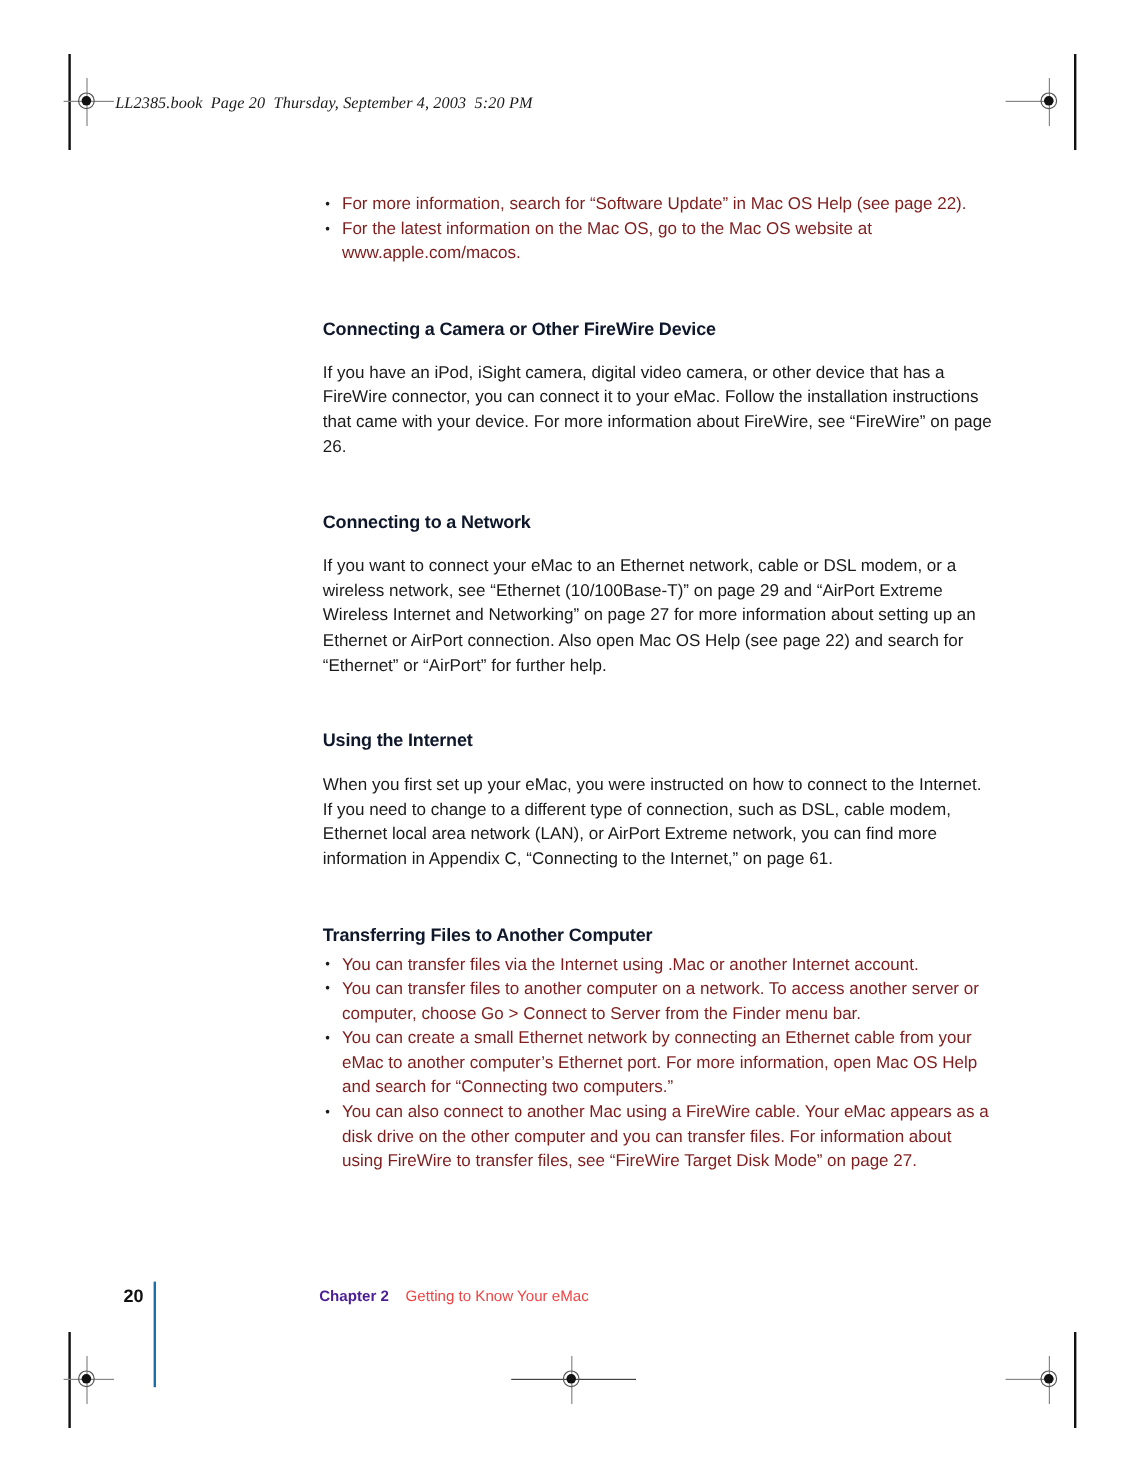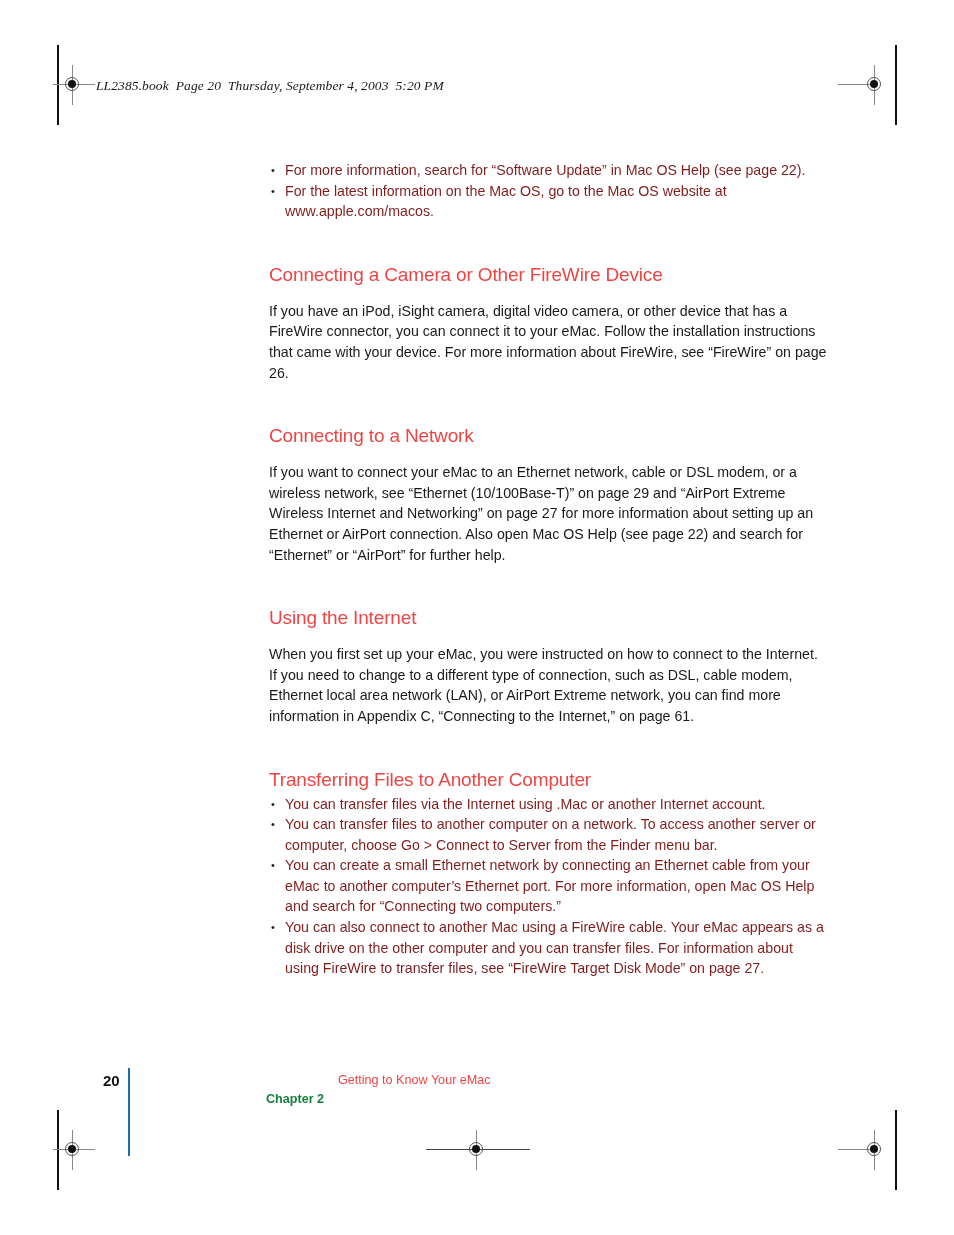--- a/index.html
+++ b/index.html
@@ -102,24 +102,24 @@
     content: "\2022";
     position: absolute;
     left: 2px;
     top: 0;
     font-size: 11px;
     line-height: 20.6px;
     color: #1a1a1a;
   }
 
   h2.section-heading {
-    font-size: 19px;
+    font-size: 15px;
     line-height: 24px;
-    font-weight: normal;
-    color: #ef4444;
+    font-weight: bold;
+    color: #0f172a;
     margin: 0 0 2px 0;
     letter-spacing: -0.15px;
   }
 
   .section { margin-top: 41px; }
   .section .body-block { margin-top: 14px; }
   .section ul.bullets { margin-top: 0px; }
 
   
   .footer-pageno {
@@ -137,22 +137,21 @@
     width: 2px;
     height: 88px;
     background: #1b6fa8;
   }
   .footer-chapter {
     position: absolute;
     left: 266px;
     top: 1073px;
     font-size: 12.6px;
     font-weight: bold;
-    color: #15803d;
-    margin-top: 19px;
+    color: #4c1d95;
   }
   .footer-chapter-title {
     position: absolute;
     left: 338px;
     top: 1073px;
     font-size: 12.6px;
     color: #ef4444;
   }
 </style>
 </head>

